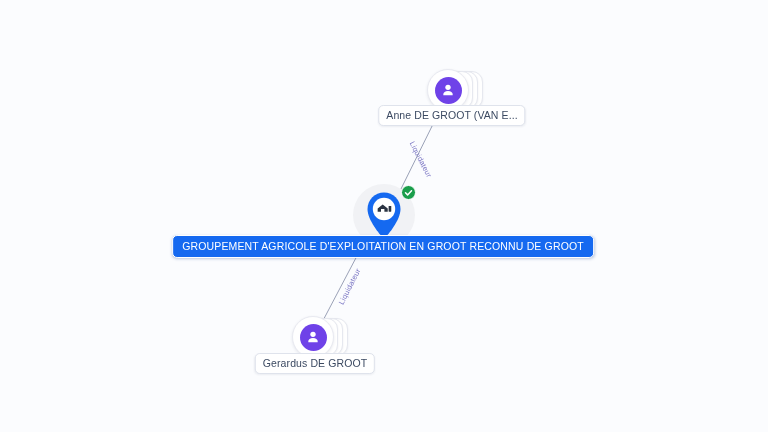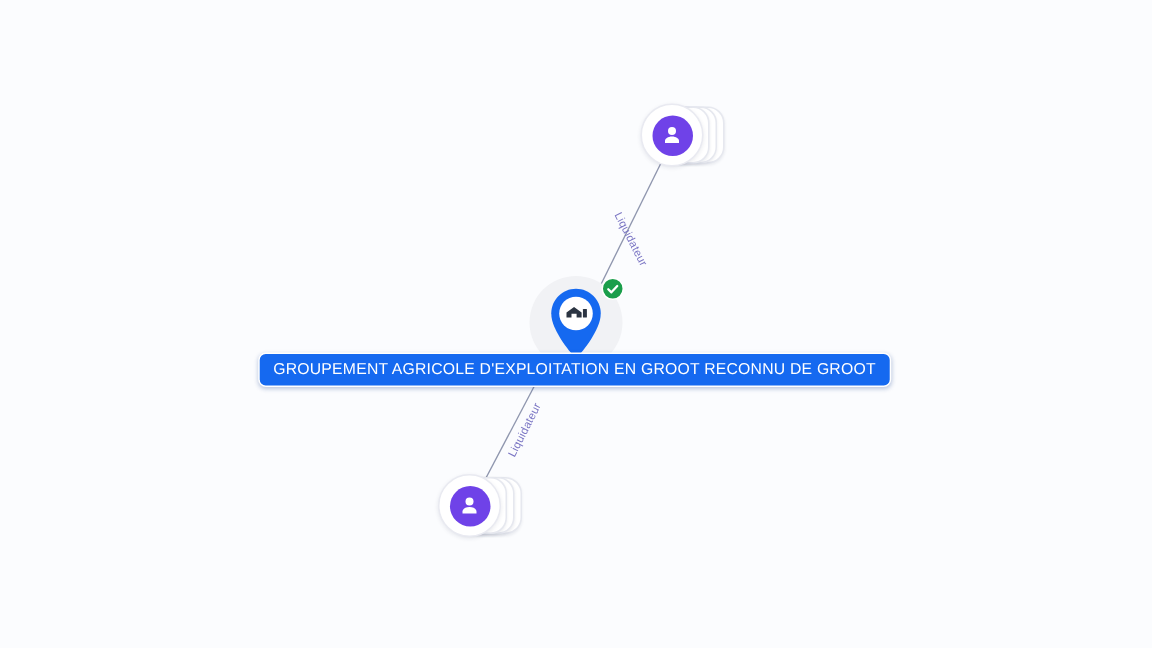--- a/index.html
+++ b/index.html
@@ -182,20 +182,21 @@
         <div class="avatar">
           <svg width="16" height="16" viewBox="0 0 24 24" fill="#ffffff">
             <circle cx="12" cy="8" r="4"></circle>
             <path d="M12 13.6c-4.2 0-7 2.3-7 4.4v2h14v-2c0-2.1-2.8-4.4-7-4.4z"></path>
           </svg>
         </div>
       </div>
     </div>
   </div>
 
+  <div class="node-label label-person" style="left:452px; top:105px;">Anne DE GROOT (VAN E...</div>
 
   <div class="node" style="left:384px; top:215px;">
     <div class="company-node-wrap">
       <div class="pin">
         <svg width="40" height="50" viewBox="0 0 40 50">
           <path d="M20 1.5C10.9 1.5 3.5 8.9 3.5 18c0 11 12.4 25.5 15.3 28.8a1.6 1.6 0 0 0 2.4 0C24.1 43.5 36.5 29 36.5 18c0-9.1-7.4-16.5-16.5-16.5z" fill="#1569f0"></path>
           <circle cx="20" cy="18" r="11.2" fill="#ffffff"></circle>
           <g fill="#2b3442" transform="translate(12.4,11.6) scale(0.63)">
             <path d="M2 14.5V9.2L10 3.2l8 6v5.3h-5.3v-4.2H7.3v4.2z"></path>
             <rect x="19.4" y="5.4" width="4.2" height="9.1" rx="0.6"></rect>
@@ -221,14 +222,15 @@
         <div class="avatar">
           <svg width="16" height="16" viewBox="0 0 24 24" fill="#ffffff">
             <circle cx="12" cy="8" r="4"></circle>
             <path d="M12 13.6c-4.2 0-7 2.3-7 4.4v2h14v-2c0-2.1-2.8-4.4-7-4.4z"></path>
           </svg>
         </div>
       </div>
     </div>
   </div>
 
+  <div class="node-label label-person" style="left:315px; top:353px;">Gerardus DE GROOT</div>
 
 </div>
 
 </body></html>

